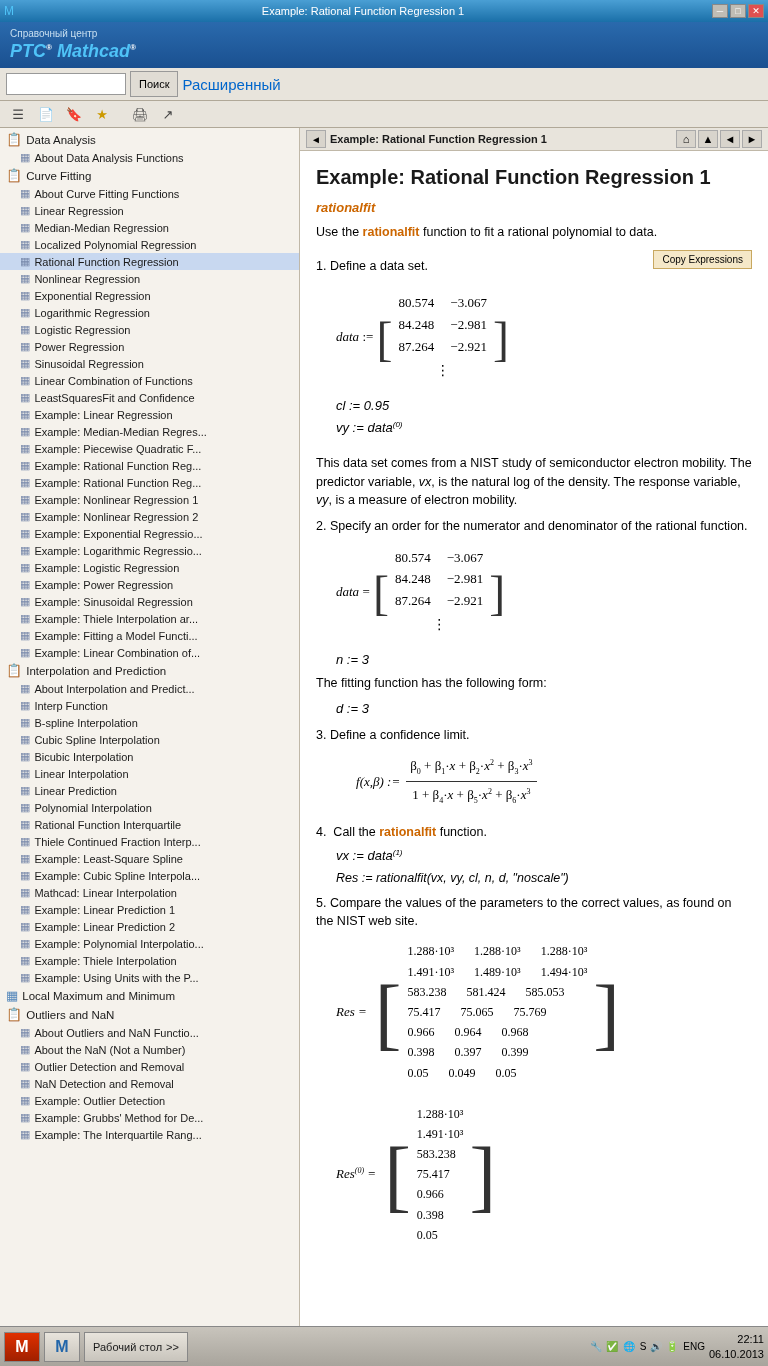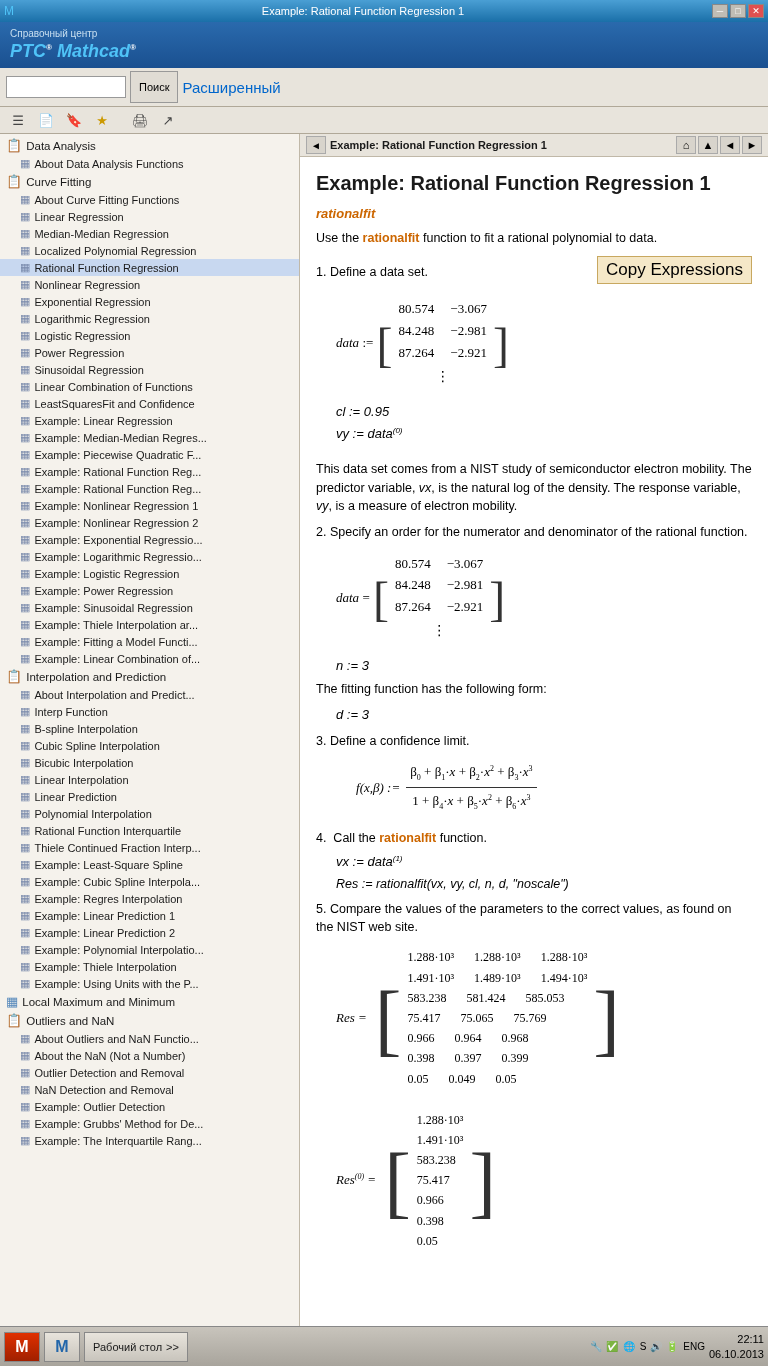--- a/index.html
+++ b/index.html
@@ -57,21 +57,21 @@
     }
     .search-box {
       width: 120px;
       height: 22px;
       border: 1px solid #999;
       padding: 2px 4px;
       font-size: 11px;
       background: white;
     }
     .search-btn {
-      height: 32px;
+      height: 26px;
       padding: 0 8px;
       background: #e0dcd4;
       border: 1px solid #999;
       font-size: 11px;
       cursor: pointer;
     }
     .advanced-link { color: #0066cc; font-size: 15px; text-decoration: none; cursor: pointer; }
     .toolbar-row2 {
       background: #e8e4dc;
       border-bottom: 1px solid #b0a898;
@@ -211,21 +211,21 @@
     .step-number {
       font-size: 12.5px;
       margin-bottom: 6px;
       margin-top: 8px;
     }
     .copy-btn {
       float: right;
       background: #f5e8c8;
       border: 1px solid #c8a860;
       padding: 3px 8px;
-      font-size: 17px;
+      font-size: 10px;
       cursor: pointer;
       margin-left: 10px;
     }
     .math-block {
       font-family: 'Times New Roman', serif;
       font-size: 13px;
       padding: 4px 0 4px 20px;
       margin: 4px 0 8px 0;
       line-height: 1.6;
     }
@@ -516,21 +516,21 @@
         <div class="sidebar-item">
           <span class="sidebar-item-icon">▦</span>
           <span class="sidebar-item-text">Example: Least-Square Spline</span>
         </div>
         <div class="sidebar-item">
           <span class="sidebar-item-icon">▦</span>
           <span class="sidebar-item-text">Example: Cubic Spline Interpola...</span>
         </div>
         <div class="sidebar-item">
           <span class="sidebar-item-icon">▦</span>
-          <span class="sidebar-item-text">Example: Regres Interpolation</span>
+          <span class="sidebar-item-text">Mathcad: Linear Interpolation</span>
         </div>
         <div class="sidebar-item">
           <span class="sidebar-item-icon">▦</span>
           <span class="sidebar-item-text">Example: Linear Prediction 1</span>
         </div>
         <div class="sidebar-item">
           <span class="sidebar-item-icon">▦</span>
           <span class="sidebar-item-text">Example: Linear Prediction 2</span>
         </div>
         <div class="sidebar-item">

